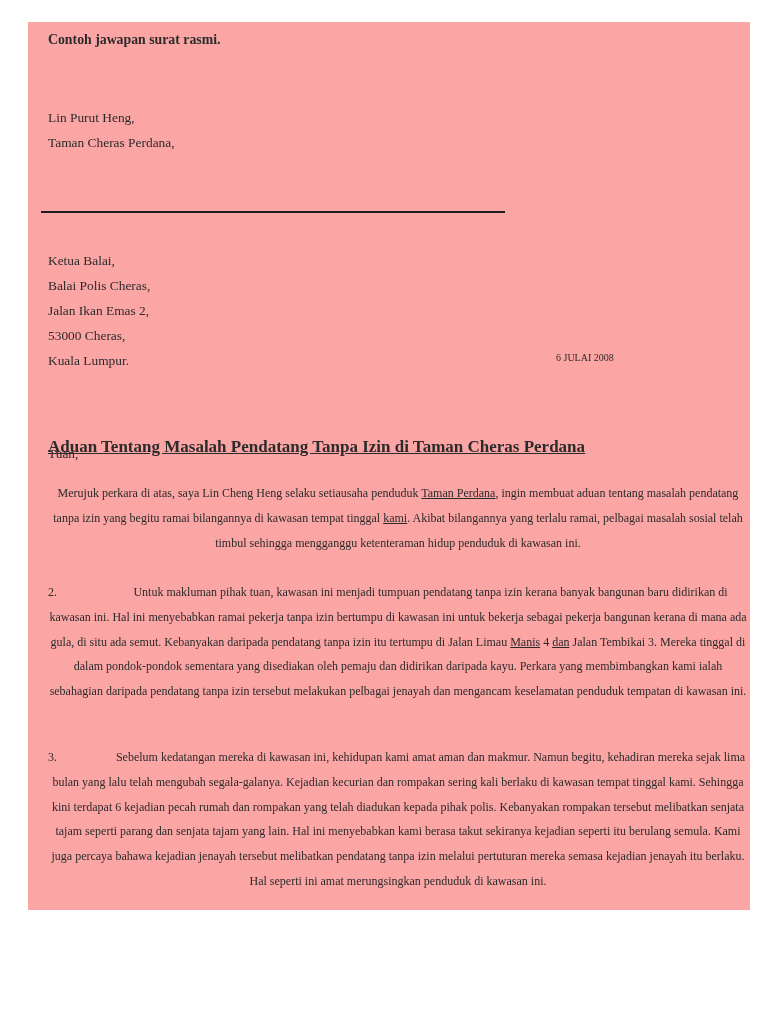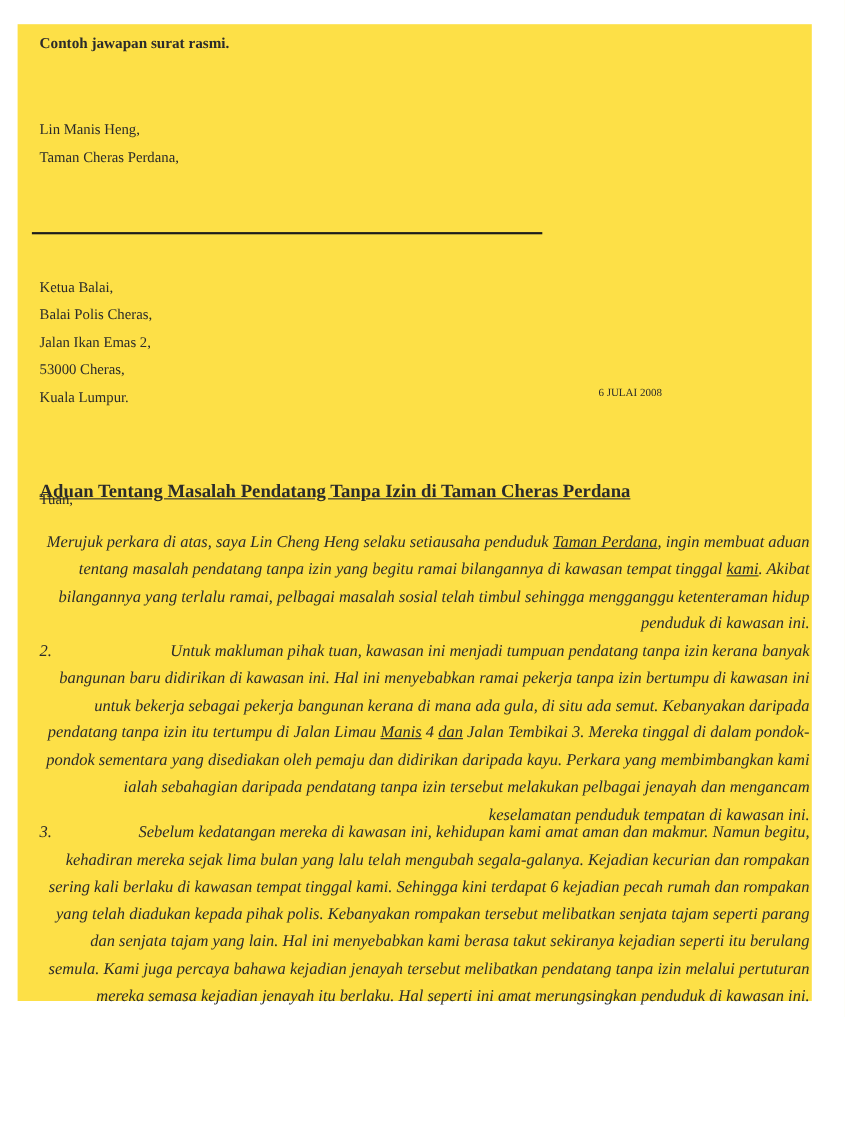--- a/index.html
+++ b/index.html
@@ -10,25 +10,25 @@
   body {
     width: 768px;
     height: 1024px;
     position: relative;
     overflow: hidden;
     font-family: "Liberation Serif", "DejaVu Serif", serif;
     color: #2b2b2b;
   }
   .page {
     position: absolute;
-    left: 16px;
+    left: 28px;
     top: 22px;
     width: 722px;
     height: 888px;
-    background: #fde047;
+    background: #fca5a5;
   }
   .abs { position: absolute; }
   .doc-title {
     left: 20px;
     top: 8px;
     font-weight: bold;
     font-size: 13.8px;
     line-height: 20px;
   }
   .addr-block {
@@ -69,24 +69,23 @@
     top: 412px;
     font-size: 17px;
     line-height: 25px;
     font-weight: bold;
     text-decoration: underline;
     white-space: nowrap;
   }
   .para {
     left: 20px;
     width: 700px;
-    font-size: 15px;
+    font-size: 12px;
     line-height: 24.8px;
-    text-align: right;
-    font-style: italic;
+    text-align: center;
   }
   .para.numbered { text-indent: 65px; }
   .para .para-number {
     position: absolute;
     left: 0;
     top: 0;
     text-indent: 0;
   }
   .para-1 { top: 459px; }
   .para-2 { top: 558px; }
@@ -94,21 +93,21 @@
   .u { text-decoration: underline; }
 </style>
 </head>
 <body>
 
 <div class="page">
 
   <div class="abs doc-title">Contoh jawapan surat rasmi.</div>
 
   <div class="abs addr-block sender-block">
-      <div class="line"><span>Lin Manis Heng,</span></div>
+      <div class="line"><span>Lin Purut Heng,</span></div>
       <div class="line"><span>Taman Cheras Perdana,</span></div>
     </div>
 
   <div class="abs divider"></div>
 
   <div class="abs addr-block recipient-block">
       <div class="line"><span>Ketua Balai,</span></div>
       <div class="line"><span>Balai Polis Cheras,</span></div>
       <div class="line"><span>Jalan Ikan Emas 2,</span></div>
       <div class="line"><span>53000 Cheras,</span></div>

